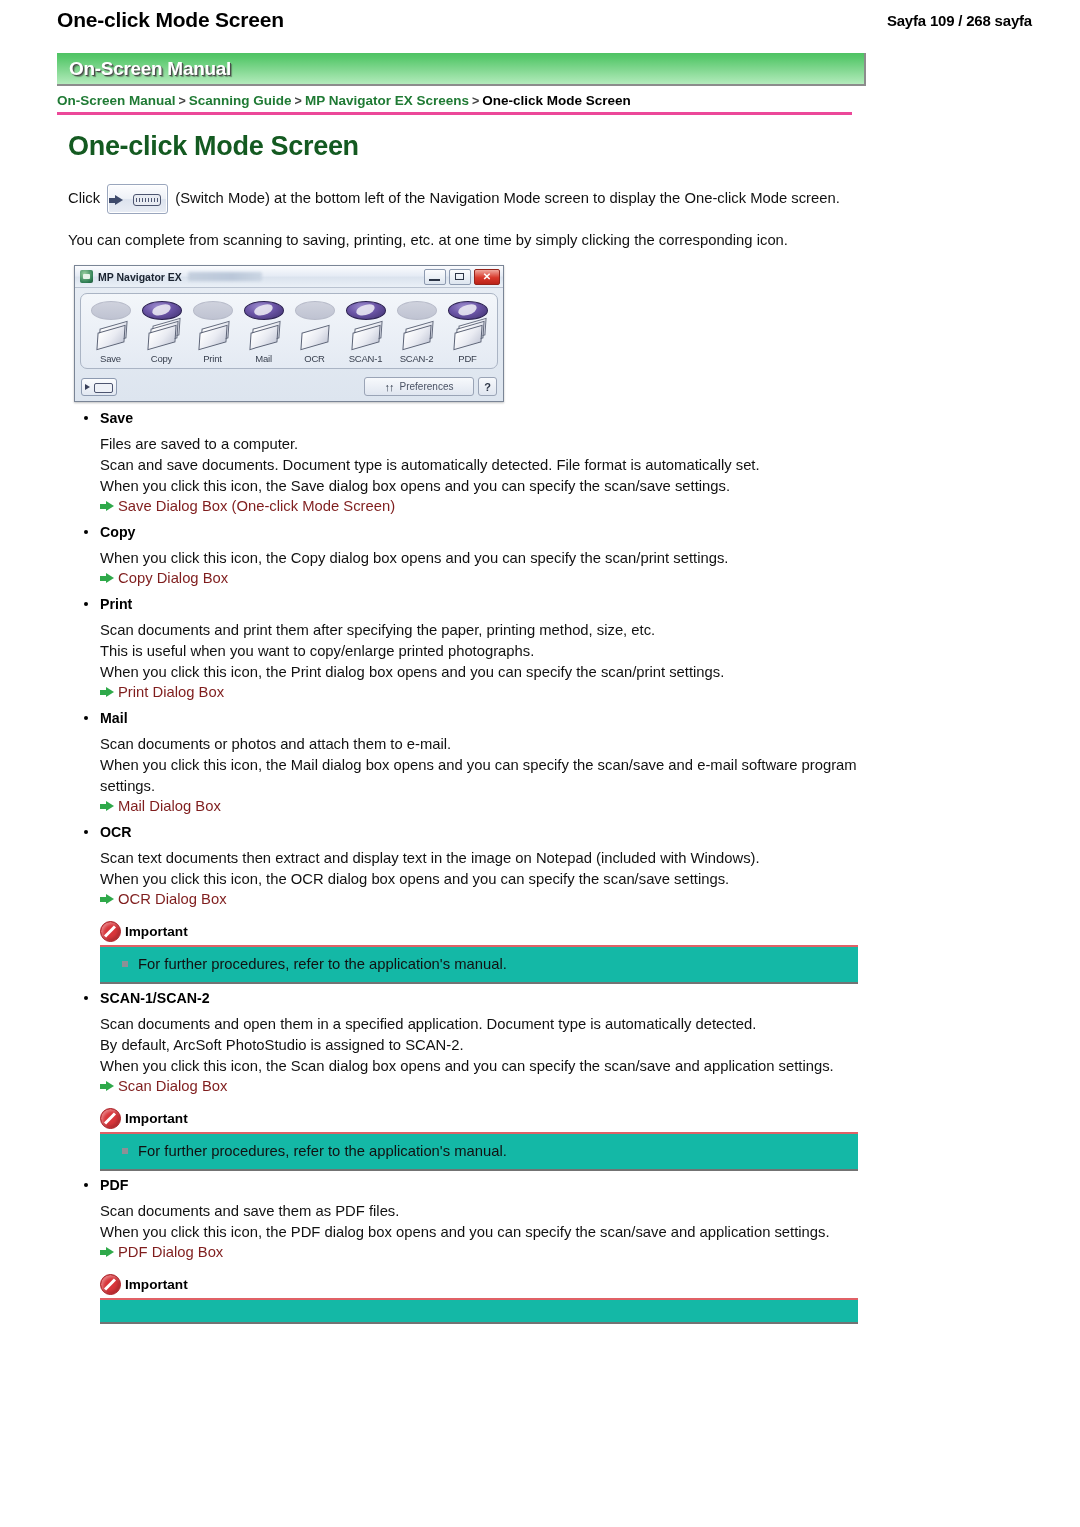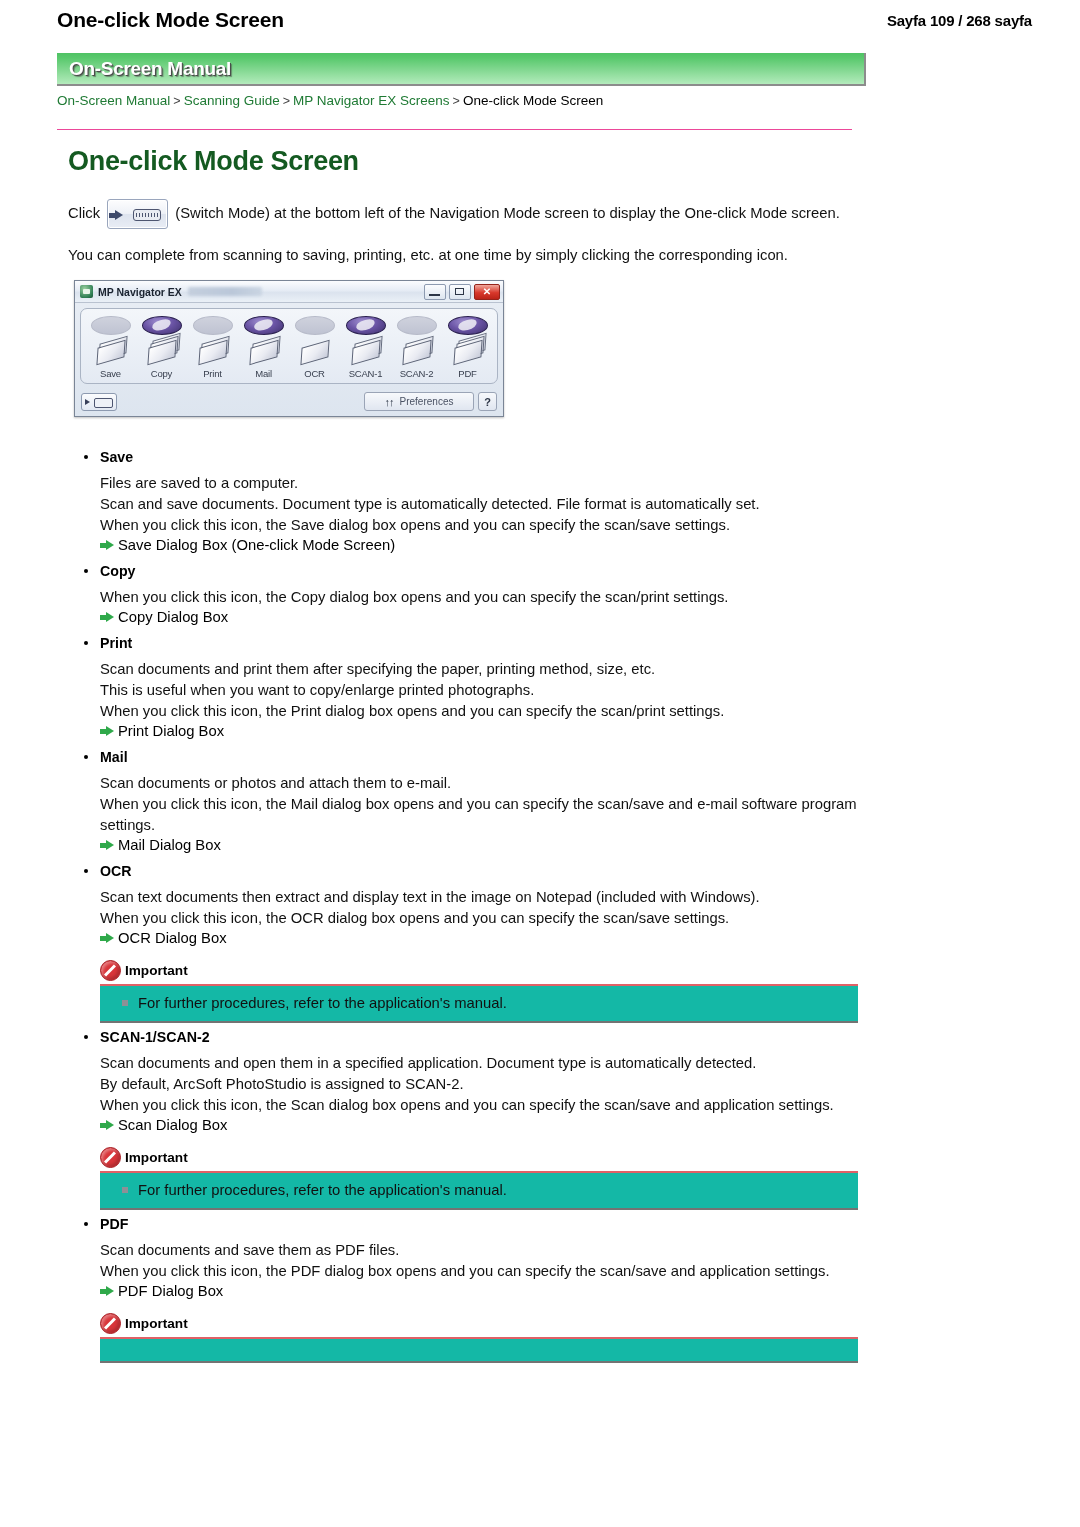--- a/index.html
+++ b/index.html
@@ -60,23 +60,24 @@
     letter-spacing: -0.3px;
     text-shadow: 1px 1px 0 #4a4a4a, 2px 2px 1px rgba(60,60,60,.5);
   }
 
   
   .breadcrumb {
     margin: 6px 0 0 57px;
     width: 795px;
     font-size: 13.5px;
     line-height: 18px;
-    padding-bottom: 19px;
-    border-bottom: 1px solid #ec4899;
+    padding-bottom: 2px;
+    border-bottom: 3px solid #ec4899;
     white-space: nowrap;
+    font-weight: bold;
   }
   .breadcrumb a {
     color: #1f7a34;
     text-decoration: none;
   }
   .breadcrumb .sep {
     color: #444;
     padding: 0 3px;
     font-size: 12.5px;
   }
@@ -157,21 +158,21 @@
     left: 2px;
     top: 3px;
     width: 22px;
     height: 4px;
     background: repeating-linear-gradient(to right, #4d5570 0 1px, transparent 1px 3px);
   }
 
   
   .mpnav {
     width: 430px;
-    margin: 4px 0 32px 6px;
+    margin: 4px 0 8px 6px;
     border: 1px solid #7a8596;
     background: linear-gradient(to bottom, #e9eef5 0%, #dde5ef 100%);
     box-sizing: border-box;
     padding: 0;
     box-shadow: 0 1px 2px rgba(0,0,0,.25);
   }
   .mpnav-titlebar {
     height: 21px;
     display: flex;
     align-items: center;
@@ -422,21 +423,21 @@
     content: "";
     position: absolute;
     left: 6px; top: 0;
     width: 0; height: 0;
     border-top: 5.5px solid transparent;
     border-bottom: 5.5px solid transparent;
     border-left: 8px solid #2fa94a;
   }
   .doc-link {
     font-size: 14.8px;
-    color: #000000;
+    color: #7f1d1d;
     text-decoration: none;
   }
 
   
   .important {
     margin: 14px 0 6px 32px;
     width: 758px;
   }
   .important-head {
     display: flex;

